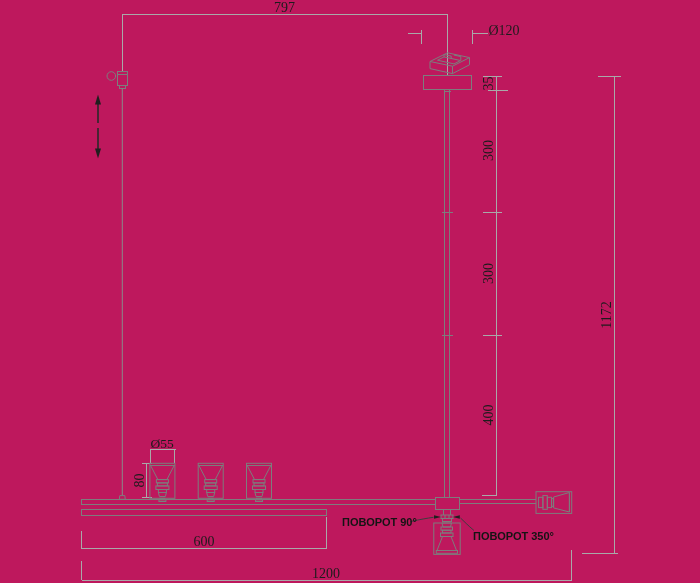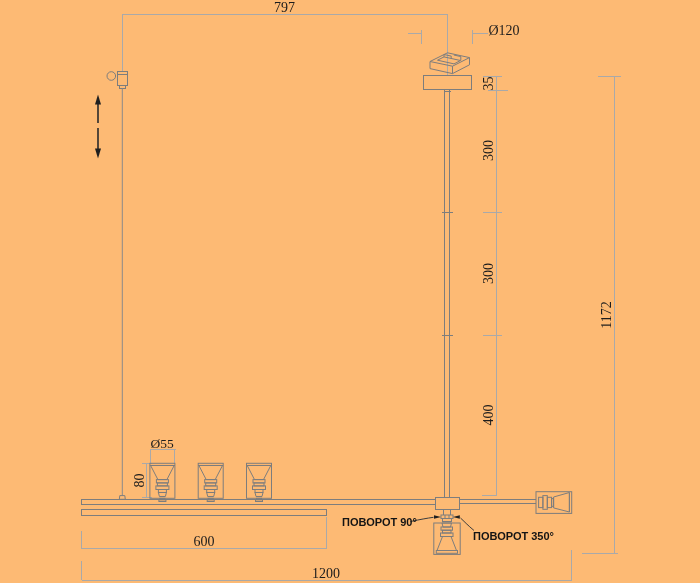--- a/index.html
+++ b/index.html
@@ -1,16 +1,16 @@
 <!DOCTYPE html>
 <html><head>
 <meta charset="utf-8">
 <style>
   html,body{margin:0;padding:0;background:#ffffff;}
-  .page{position:relative;width:700px;height:583px;background:#fdba74;overflow:hidden;
+  .page{position:relative;width:700px;height:583px;background:#be185d;overflow:hidden;
         font-family:"Liberation Serif", serif;}
   svg{display:block;}
   .obj{stroke:#7d7d7d;fill:none;stroke-width:1;}
   .obj2{stroke:#8a8a8a;fill:none;stroke-width:1;}
   .dim{stroke:#a9a9a9;fill:none;stroke-width:1;}
   .lead{stroke:#3d3d3d;fill:none;stroke-width:1;}
   .arr{fill:#1f1f1f;stroke:none;}
   .dim-num{font-family:"Liberation Serif", serif;font-size:14px;fill:#1c1c1c;}
   .dim-num-sm{font-family:"Liberation Serif", serif;font-size:13.5px;fill:#1c1c1c;}
   .note{font-family:"Liberation Sans", sans-serif;font-size:11px;font-weight:700;fill:#141414;}

